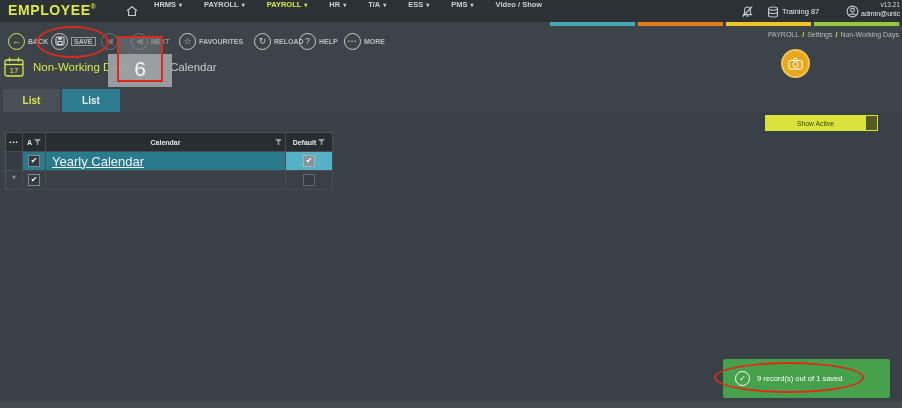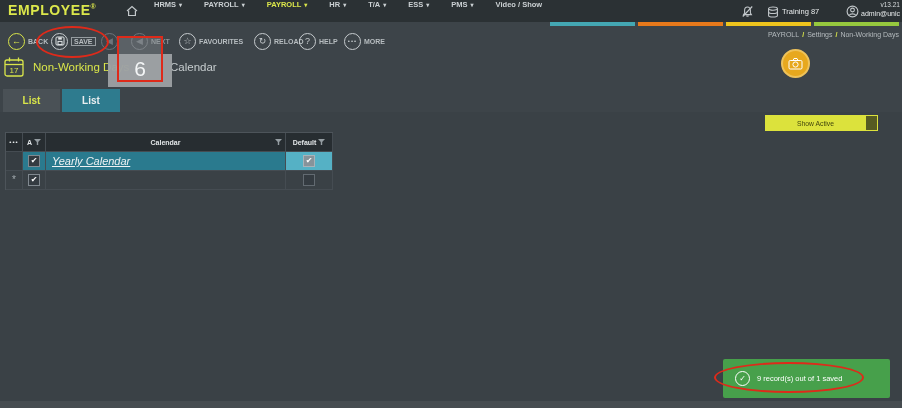--- a/index.html
+++ b/index.html
@@ -71,21 +71,21 @@
   .tbl{position:absolute;left:5px;top:20px;display:grid;grid-template-columns:17px 23px 240px 47px;
        border-top:1px solid #4d545a;border-left:1px solid #4d545a;}
   .cell{border-right:1px solid #454c52;border-bottom:1px solid #454c52;height:19px;box-sizing:border-box;
         display:flex;align-items:center;justify-content:center;position:relative;}
   .th{background:#272d31;color:#e2e6e8;font-size:7px;font-weight:bold;cursor:pointer;}
   .row1{background:#2a7a8e;}
   .row1-c1{background:#363d42;}
   .row2{background:#3a4146;}
   .def-cell{background:#55b1c5;}
   .left{justify-content:flex-start;padding-left:6px;}
-  .link{color:#eef2f3;font-size:11px;text-decoration:underline;cursor:pointer;font-style:italic;}
+  .link{color:#eef2f3;font-size:13px;text-decoration:underline;cursor:pointer;}
   .cb{width:12px;height:12px;box-sizing:border-box;border:1px solid #818990;background:#343b41;
       display:flex;align-items:center;justify-content:center;font-size:8px;color:#fff;line-height:1;cursor:pointer;}
   .cb-teal{background:#87939a;border-color:#a9b2b8;color:#fff;}
   .cb-empty{background:#343b41;border-color:#626a71;}
   .menu-dots{color:#e8ecee;font-size:6px;letter-spacing:1px;}
   .newrow{color:#a3abb0;font-size:10px;line-height:1;}
   .funnel{margin-left:2px;display:inline-flex;}
   .funnel-abs{position:absolute;right:3px;top:6px;}
 
   

